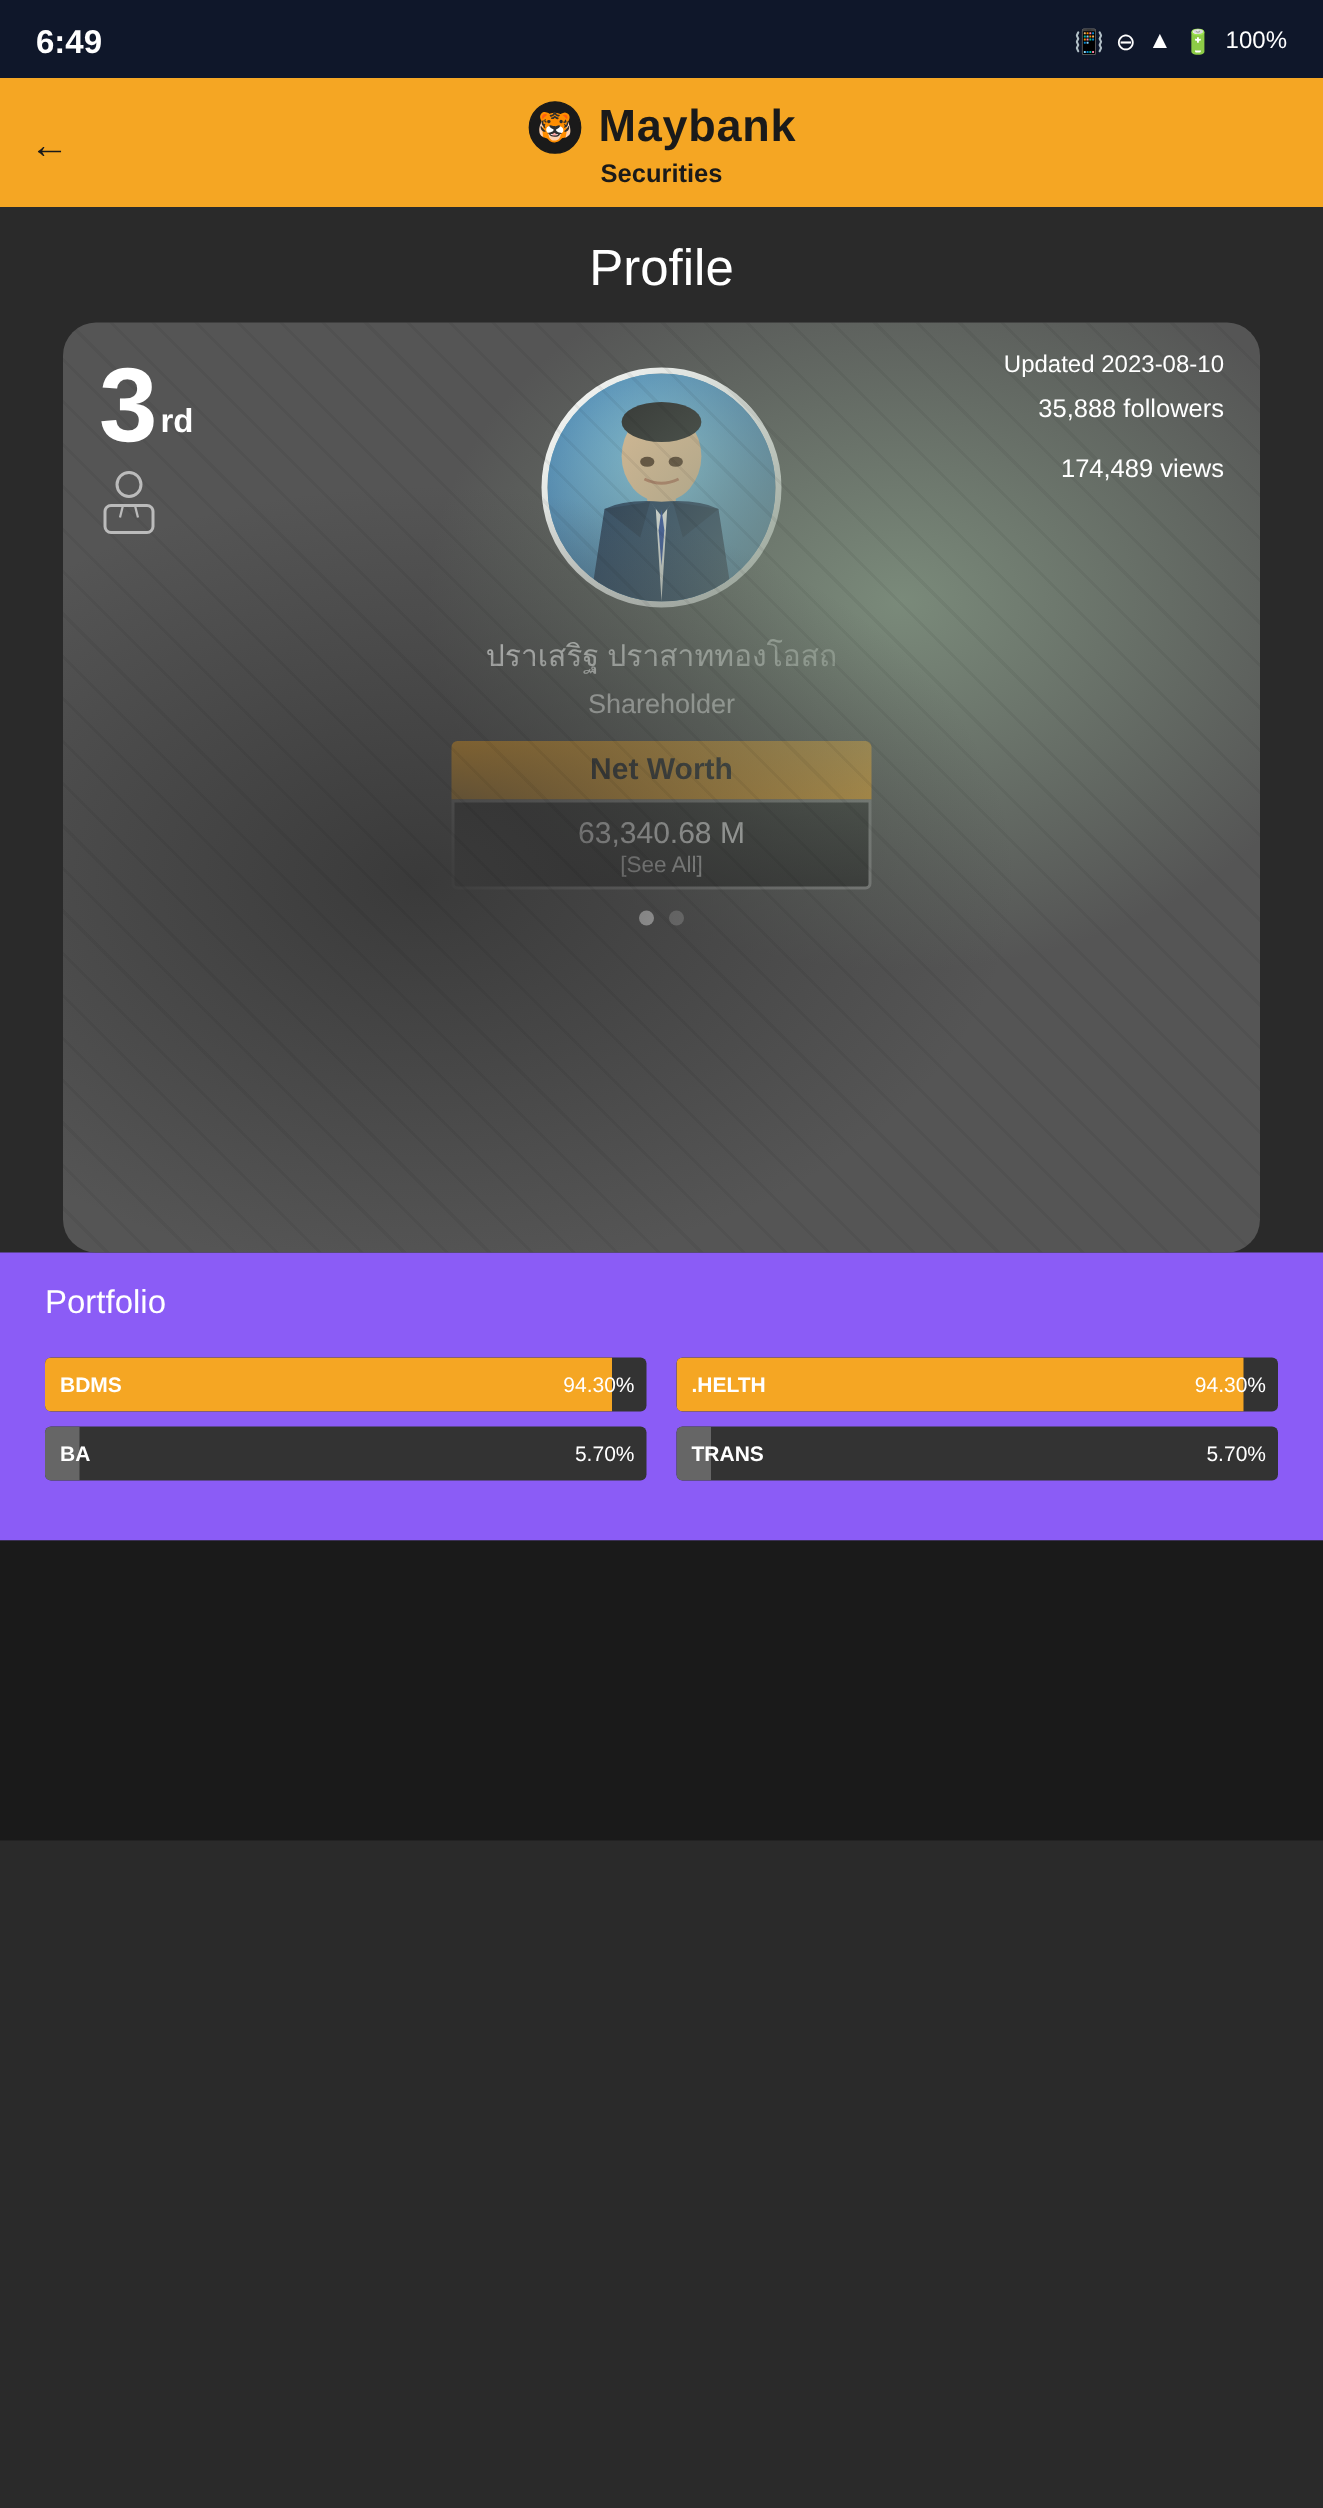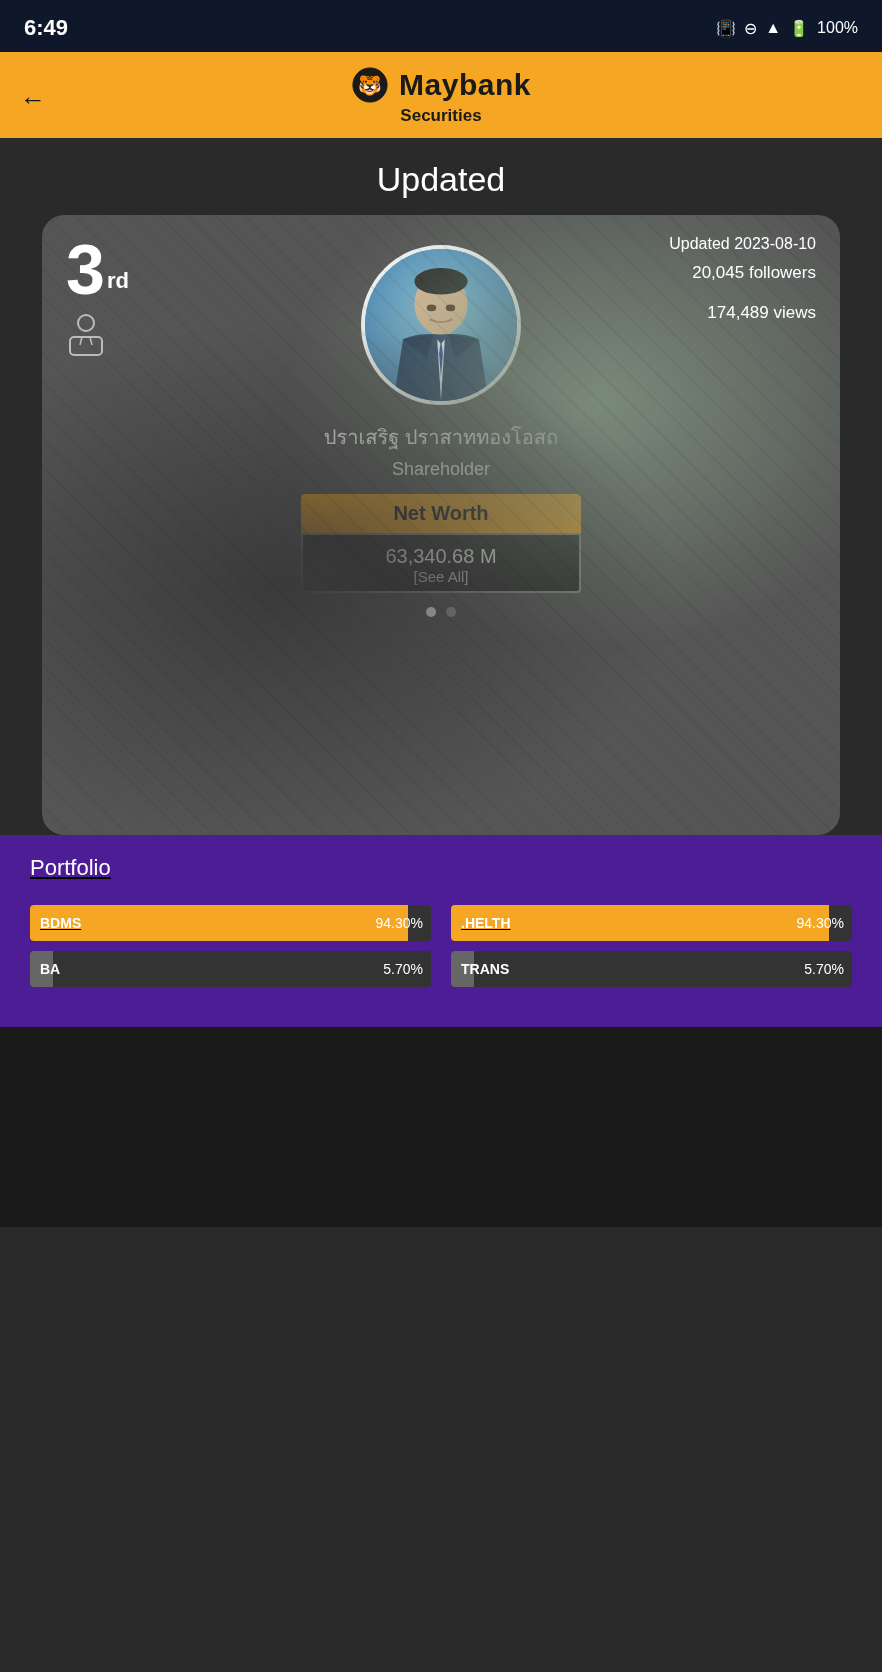--- a/index.html
+++ b/index.html
@@ -275,24 +275,23 @@
       height: 10px;
       border-radius: 50%;
       background: rgba(255,255,255,0.4);
     }
     .dot.active {
       background: #fff;
     }
 
     
     .portfolio-section {
-      background: #4c1d95;
+      background: #8b5cf6;
       padding: 20px 30px 30px;
       margin-top: 0;
-      text-decoration: underline;
     }
     .portfolio-title {
       color: #fff;
       font-size: 22px;
       font-weight: 500;
       margin-bottom: 24px;
     }
 
     .charts-row {
       display: flex;
@@ -392,42 +391,42 @@
         <text x="20" y="27" text-anchor="middle" font-size="20" fill="#F5A623">🐯</text>
       </svg>
       <span class="brand-name">Maybank</span>
     </div>
     <span class="brand-sub">Securities</span>
   </div>
 </div>
 
 <div class="main-content">
 
-  <div class="profile-title">Updated</div>
+  <div class="profile-title">Profile</div>
 
   <div class="profile-card">
     <div class="profile-bg"></div>
 
     <div class="rank-container">
       <span>
         <span class="rank-number">3</span><span class="rank-suffix">rd</span>
       </span>
       <div class="rank-icon">
         <svg width="40" height="44" viewBox="0 0 40 44" fill="none" xmlns="http://www.w3.org/2000/svg">
           <circle cx="20" cy="10" r="8" stroke="#bbb" stroke-width="2" fill="none"></circle>
           <rect x="4" y="24" width="32" height="18" rx="4" stroke="#bbb" stroke-width="2" fill="none"></rect>
           <line x1="16" y1="24" x2="14" y2="32" stroke="#bbb" stroke-width="1.5"></line>
           <line x1="24" y1="24" x2="26" y2="32" stroke="#bbb" stroke-width="1.5"></line>
         </svg>
       </div>
     </div>
 
     <div class="profile-top-right">
       <div class="updated-text">Updated 2023-08-10</div>
-      <div class="followers-text">20,045 followers</div>
+      <div class="followers-text">35,888 followers</div>
       <div class="views-text">174,489 views</div>
     </div>
 
     <div class="avatar-container">
       <div class="avatar-circle">
 
         <svg viewBox="0 0 160 160" xmlns="http://www.w3.org/2000/svg" class="avatar-svg">
           <defs>
             <radialGradient id="bgGrad" cx="50%" cy="40%" r="60%">
               <stop offset="0%" stop-color="#87CEEB"></stop>

